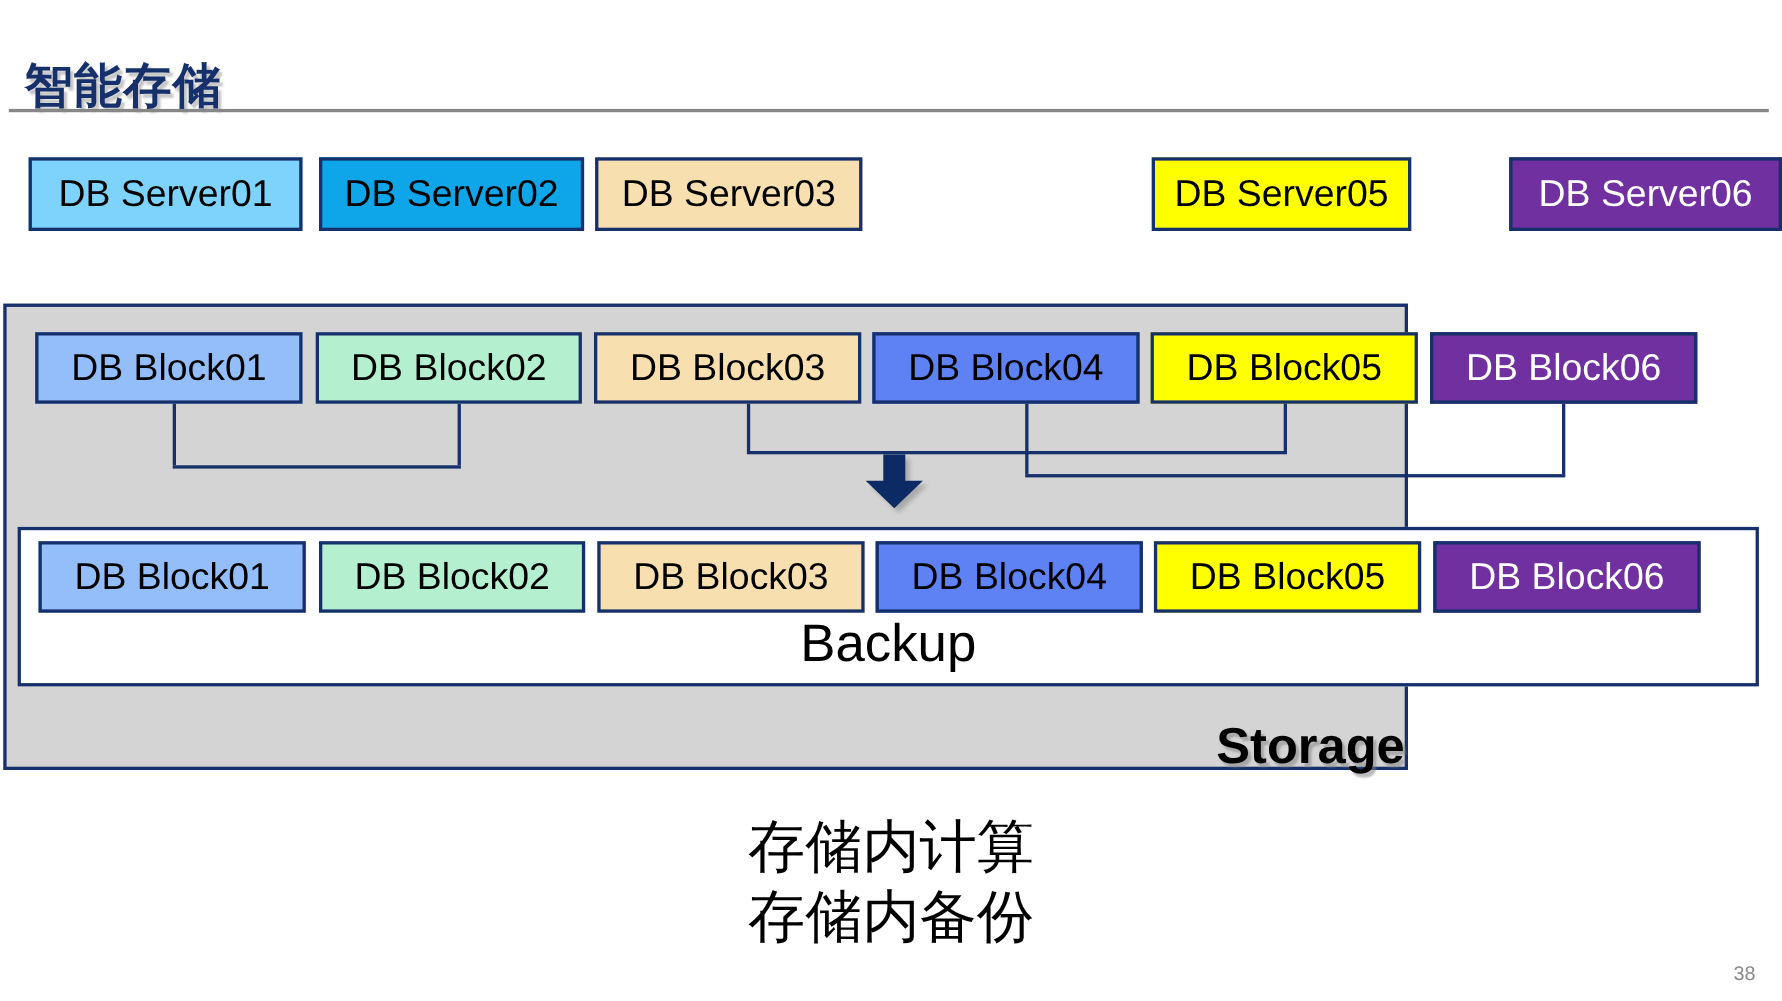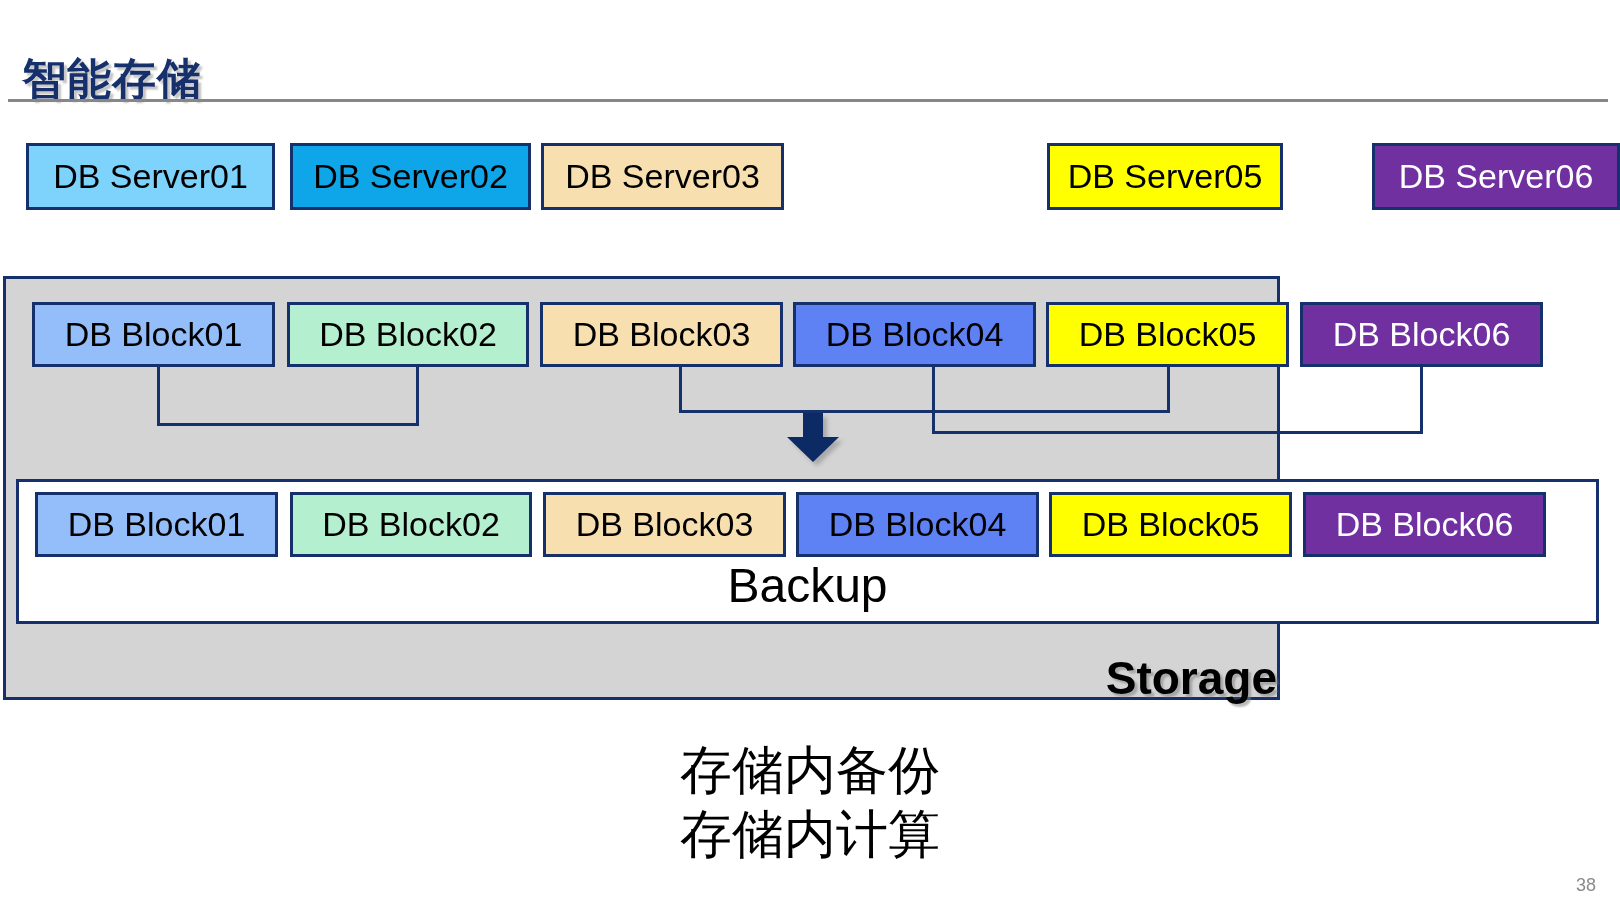--- a/index.html
+++ b/index.html
@@ -224,16 +224,16 @@
           <span>DB Block06</span>
         </div>
       </div>
     <div id="backup-label">Backup</div>
   </div>
 
   <div id="storage-label">Storage</div>
 </div>
 
 <div id="caption">
+    <div>存储内计算</div>
     <div>存储内备份</div>
-    <div>存储内计算</div>
   </div>
 <div id="page-number">38</div>
 
 </body></html>

